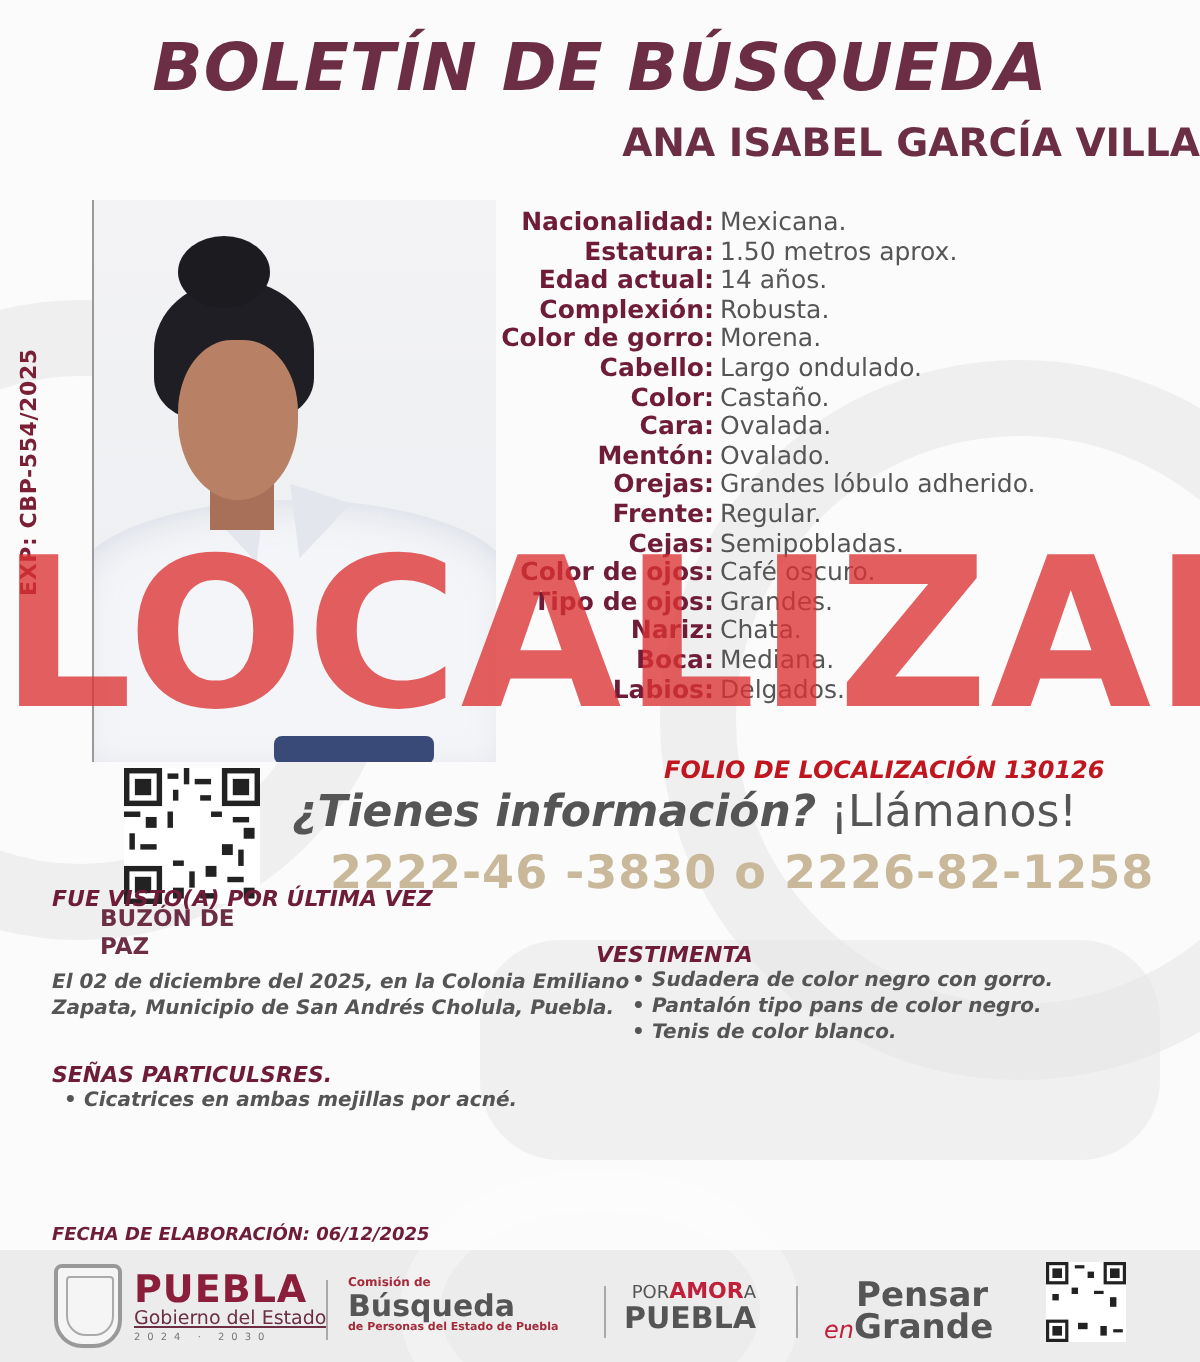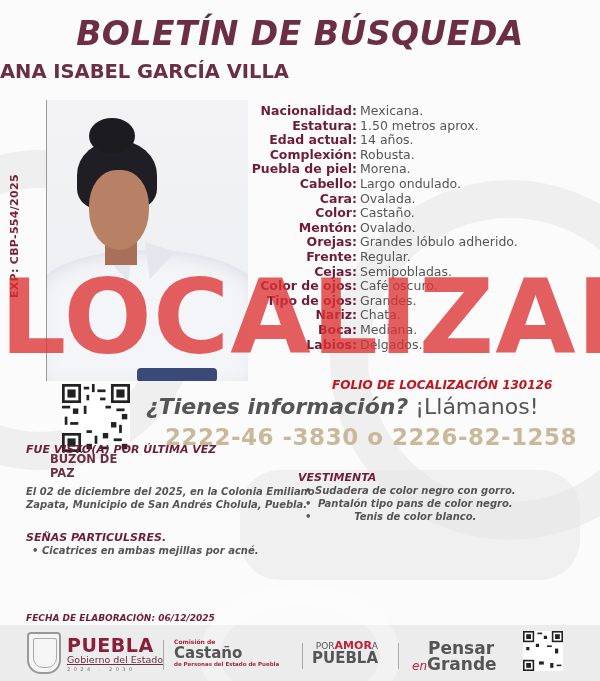--- a/index.html
+++ b/index.html
@@ -8,21 +8,21 @@
 
   .page { position: absolute; left: 0; top: 0; width: 600px; height: 681px; background: #fbfbfb; overflow: hidden; }
 
   
   .bg-swirl { position: absolute; border-radius: 50%; border: 38px solid rgba(225,225,225,0.45); }
   .bg-band { position: absolute; background: rgba(230,230,230,0.5); border-radius: 40px; }
 
   .title { position: absolute; left: 0; top: 14px; width: 600px; text-align: center;
     font-family: "DejaVu Sans", sans-serif; font-weight: bold; font-style: italic;
     font-size: 33px; letter-spacing: 0.5px; color: #6b2e45; }
-  .subtitle { position: absolute; left: 0; top: 60px; width: 600px; text-align: left;
+  .subtitle { position: absolute; left: 0; top: 60px; width: 600px; text-align: right;
     font-weight: bold; font-size: 19.5px; color: #6b2e45; }
 
   .exp { position: absolute; left: 8px; top: 298px; transform: rotate(-90deg); transform-origin: left top;
     font-size: 11px; font-weight: bold; color: #7a1f35; white-space: nowrap; letter-spacing: 0.3px; }
 
   .photo { position: absolute; left: 46px; top: 100px; width: 202px; height: 281px;
     background: linear-gradient(180deg, #f3f3f5 0%, #eceef1 100%); overflow: hidden; border-left: 1px solid #999; }
   .photo .hair-bun { position: absolute; left: 42px; top: 18px; width: 46px; height: 36px; background: #1b1b20; border-radius: 50%; }
   .photo .hair { position: absolute; left: 30px; top: 40px; width: 80px; height: 70px; background: #1e1e24; border-radius: 50% 50% 30% 30%; }
   .photo .face { position: absolute; left: 42px; top: 70px; width: 60px; height: 80px; background: #b88065; border-radius: 45% 45% 50% 50%; }
@@ -119,34 +119,34 @@
       </div>
     <div class="feat-row">
         <span class="feat-label">Edad actual:</span>
         <span class="feat-value">14 años.</span>
       </div>
     <div class="feat-row">
         <span class="feat-label">Complexión:</span>
         <span class="feat-value">Robusta.</span>
       </div>
     <div class="feat-row">
-        <span class="feat-label">Puebla de piel:</span>
+        <span class="feat-label">Color de gorro:</span>
         <span class="feat-value">Morena.</span>
       </div>
     <div class="feat-row">
         <span class="feat-label">Cabello:</span>
         <span class="feat-value">Largo ondulado.</span>
       </div>
     <div class="feat-row">
+        <span class="feat-label">Color:</span>
+        <span class="feat-value">Castaño.</span>
+      </div>
+    <div class="feat-row">
         <span class="feat-label">Cara:</span>
         <span class="feat-value">Ovalada.</span>
-      </div>
-    <div class="feat-row">
-        <span class="feat-label">Color:</span>
-        <span class="feat-value">Castaño.</span>
       </div>
     <div class="feat-row">
         <span class="feat-label">Mentón:</span>
         <span class="feat-value">Ovalado.</span>
       </div>
     <div class="feat-row">
         <span class="feat-label">Orejas:</span>
         <span class="feat-value">Grandes lóbulo adherido.</span>
       </div>
     <div class="feat-row">
@@ -225,21 +225,21 @@
   <div class="question"><b>¿Tienes información?</b> <span class="call">¡Llámanos!</span></div>
   <div class="phones">2222-46 -3830 o 2226-82-1258</div>
 
   <div class="sec-title" style="left:26px;top:443px;">FUE VISTO(A) POR ÚLTIMA VEZ</div>
   <div class="sec-text" style="left:26px;top:485px;">
     <div>El 02 de diciembre del 2025, en la Colonia Emiliano</div>
     <div>Zapata, Municipio de San Andrés Cholula, Puebla.</div>
   </div>
 
   <div class="sec-title" style="left:298px;top:471px;">VESTIMENTA</div>
-  <ul class="sec-text bullets" style="left:303px;top:484px;text-align:center;">
+  <ul class="sec-text bullets" style="left:314px;top:484px;">
     <li>Sudadera de color negro con gorro.</li>
     <li>Pantalón tipo pans de color negro.</li>
     <li>Tenis de color blanco.</li>
   </ul>
 
   <div class="sec-title" style="left:26px;top:531px;">SEÑAS PARTICULSRES.</div>
   <ul class="sec-text bullets" style="left:30px;top:544px;">
     <li>Cicatrices en ambas mejillas por acné.</li>
   </ul>
 
@@ -251,21 +251,21 @@
 
   <div class="escudo"></div>
   <div class="puebla-logo">
     <div class="big">PUEBLA</div>
     <div class="mid">Gobierno del Estado</div>
     <div class="yrs">2024 · 2030</div>
   </div>
   <div class="vsep" style="left:163px;top:640px;height:30px;"></div>
   <div class="comision">
     <div class="c1">Comisión de</div>
-    <div class="c2">Castaño</div>
+    <div class="c2">Búsqueda</div>
     <div class="c3">de Personas del Estado de Puebla</div>
   </div>
   <div class="vsep" style="left:302px;top:643px;height:26px;"></div>
   <div class="poramor">
     <div class="p1"><span>POR</span><b>AMOR</b><span>A</span></div>
     <div class="p2">PUEBLA</div>
   </div>
   <div class="vsep" style="left:398px;top:643px;height:26px;"></div>
   <div class="pensar">
     <div class="g1">Pensar</div>

